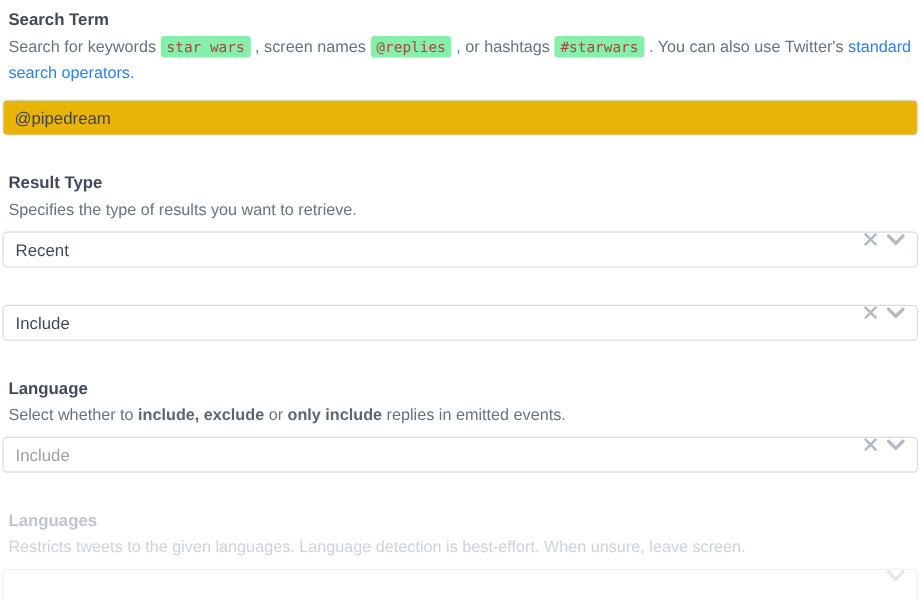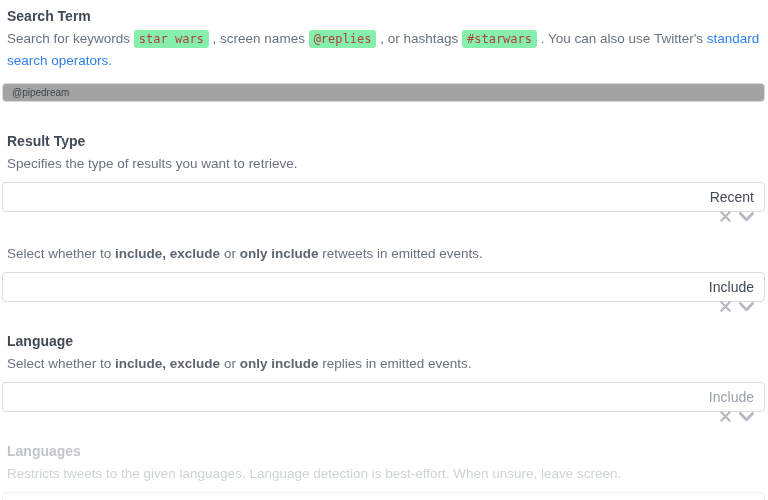--- a/index.html
+++ b/index.html
@@ -21,29 +21,29 @@
   }
   .field-search-term .desc{margin-bottom:12px;}
   .desc b{color:#5d6570;font-weight:bold;}
   .code{
     font-family:"DejaVu Sans Mono","Liberation Mono",monospace;
     font-size:12px;color:#ae433b;background:#86efac;
     border-radius:3px;padding:2px 5px;white-space:nowrap;
   }
   .link{color:#2f80ed;text-decoration:none;cursor:pointer;}
   .text-input{
-    display:block;box-sizing:border-box;width:100%;height:19px;
+    display:block;box-sizing:border-box;width:100%;height:30px;
     border:1px solid #d9dbe0;border-radius:4px;padding:0 9px;
     font-family:"Liberation Sans","DejaVu Sans",sans-serif;
-    font-size:10px;color:#3d4450;outline:none;background:#a3a3a3;
+    font-size:14px;color:#3d4450;outline:none;background:#eab308;
   }
   .select{
     box-sizing:border-box;width:100%;height:30px;
     border:1px solid #d9dbe0;border-radius:4px;background:#fff;
-    display:flex;align-items:flex-end;padding:0 10px;cursor:pointer;flex-direction:column;
+    display:flex;align-items:flex-start;padding:0 10px;cursor:pointer;
   }
   .select-value{flex:1;font-size:14px;color:#424a57;line-height:28px;}
   .select-muted .select-value{color:#9aa1ab;}
   .select-icons{display:flex;align-items:center;gap:8px;color:#b4bac3;}
   .select-icons svg{display:block;}
   
   .disabled .label{color:#c0c5cd;}
   .disabled .desc{color:#ced3d9;}
   .disabled .select{border-color:#edeff1;cursor:default;}
   .disabled .select-icons{color:#e4e6ea;}
@@ -73,21 +73,20 @@
         <span>
             <svg width="15" height="10" viewBox="0 0 14 9">
               <path d="M1.3 1.3L7 7l5.7-5.7" stroke="currentColor" stroke-width="2.6" stroke-linecap="round" stroke-linejoin="round" fill="none"></path>
             </svg>
           </span>
       </span>
     </div>
   </section>
 
   <section class="field">
-    <p class="desc"><span>Select whether to </span><b>include,</b><span> </span><b>exclude</b><span> or </span><b>only include</b><span> retweets in emitted events.</span></p>
     <div class="select">
       <span class="select-value">Include</span>
       <span class="select-icons">
         <span>
             <svg width="11" height="11" viewBox="0 0 10 10">
               <path d="M1.2 1.2l7.6 7.6M8.8 1.2L1.2 8.8" stroke="currentColor" stroke-width="1.9" stroke-linecap="round" fill="none"></path>
             </svg>
           </span>
         <span>
             <svg width="15" height="10" viewBox="0 0 14 9">

